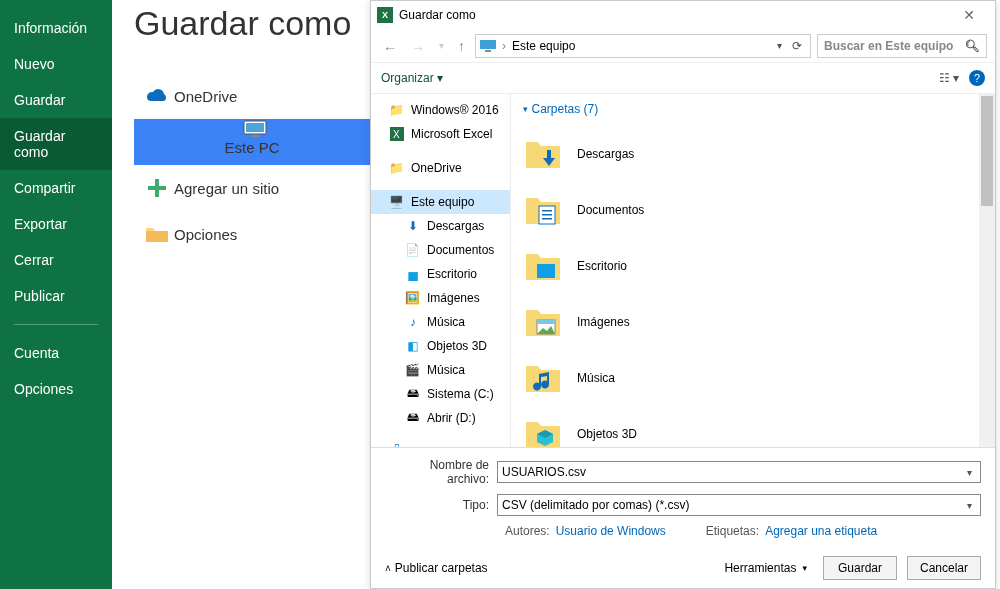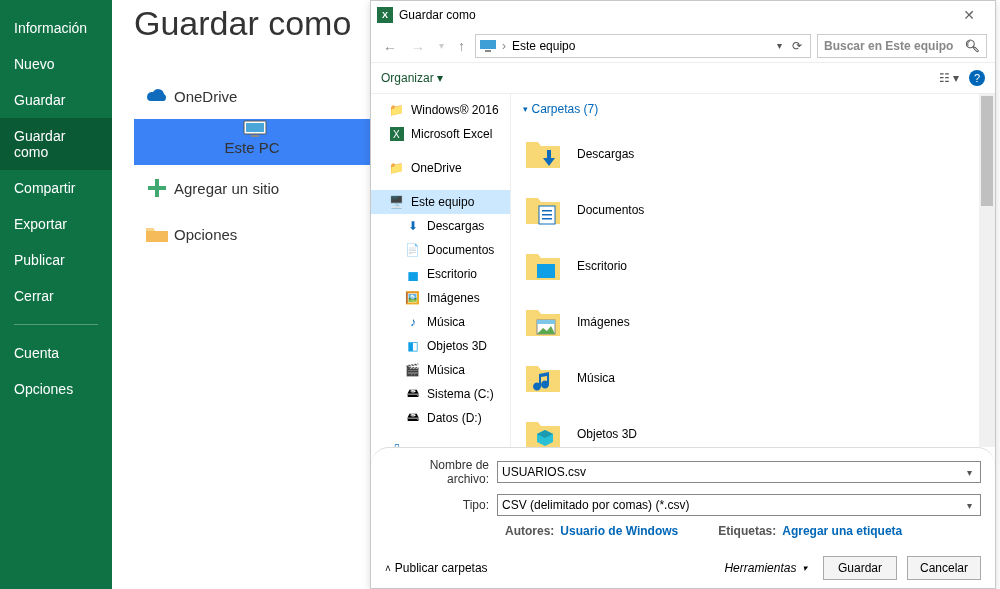--- a/index.html
+++ b/index.html
@@ -44,49 +44,49 @@
   .tree .gap { height: 10px; }
   .ticon { width: 16px; height: 16px; display: flex; align-items: center; justify-content: center; font-size: 12px;}
 
   .content { flex: 1; overflow-y: auto; padding: 8px 12px; position: relative;}
   .content .hdr { color: #0067b8; font-size: 12px; margin-bottom: 10px; display: flex; align-items: center; gap: 4px; cursor: pointer;}
   .folder-row { display: flex; align-items: center; height: 56px; gap: 14px; font-size: 12px; cursor: pointer;}
   .folder-big { width: 40px; height: 40px; display: flex; align-items: center; justify-content: center;}
   .vscroll { position: absolute; right: 0; top: 0; bottom: 0; width: 16px; background: #f0f0f0;}
   .vscroll .thumb { position: absolute; top: 2px; left: 2px; right: 2px; height: 110px; background: #c0c0c0;}
 
-  .dlg-bottom { border-top: 1px solid #ddd; padding: 10px 14px 8px; font-size: 12px; border-radius: 18px;}
+  .dlg-bottom { border-top: 1px solid #ddd; padding: 10px 14px 8px; font-size: 12px;}
   .row { display: flex; align-items: center; margin-bottom: 8px;}
   .row .lbl { width: 112px; text-align: right; padding-right: 8px; color: #333;}
   .row select, .row .combo { flex: 1; height: 22px; border: 1px solid #888; font-size: 12px; padding: 0 4px; background: #fff;}
-  .meta { display: flex; gap: 40px; padding-left: 120px; margin-bottom: 18px; font-weight: bold;}
+  .meta { display: flex; gap: 40px; padding-left: 120px; margin-bottom: 18px;}
   .meta .k { color: #555; margin-right: 6px;}
   .meta .v { color: #0067b8; cursor: pointer;}
   .actions { display: flex; align-items: center; gap: 10px;}
   .actions .hide { display: flex; align-items: center; gap: 4px; cursor: pointer;}
   .actions .sp { flex: 1;}
-  .actions .tool { cursor: pointer; padding: 0 6px; display: flex; align-items: center; gap: 6px; font-style: italic;}
+  .actions .tool { cursor: pointer; padding: 0 6px; display: flex; align-items: center; gap: 6px;}
   .btn { min-width: 74px; height: 24px; border: 1px solid #aaa; background: #f4f4f4; cursor: pointer; font-size: 12px;}
 
   svg { display: block; }
 </style>
 </head>
 <body>
 
 <div class="app">
 
   <div class="sidebar">
     <div class="item">Información</div>
     <div class="item">Nuevo</div>
     <div class="item">Guardar</div>
     <div class="item selected">Guardar como</div>
     <div class="item">Compartir</div>
     <div class="item">Exportar</div>
+    <div class="item">Cerrar</div>
     <div class="item">Publicar</div>
-    <div class="item">Cerrar</div>
     <div class="divider"></div>
     <div class="item">Cuenta</div>
     <div class="item">Opciones</div>
   </div>
 
   <div class="backstage">
     <h1>Guardar como</h1>
     <div class="bs-item">
       <span class="icon">
         <svg width="26" height="18" viewBox="0 0 26 18">
@@ -212,21 +212,21 @@
       <div class="tree-item sub">
           <span class="ticon">🎬</span>
           <span>Música</span>
         </div>
       <div class="tree-item sub">
           <span class="ticon">🖴</span>
           <span>Sistema (C:)</span>
         </div>
       <div class="tree-item sub">
           <span class="ticon">🖴</span>
-          <span>Datos (D:)</span>
+          <span>Abrir (D:)</span>
         </div>
       <div class="gap"></div>
       <div class="tree-item">
           <span class="ticon" style="color:#0f6cbd">🖧</span>
           <span>Red</span>
         </div>
     </div>
 
     <div class="content">
       <div class="hdr">

